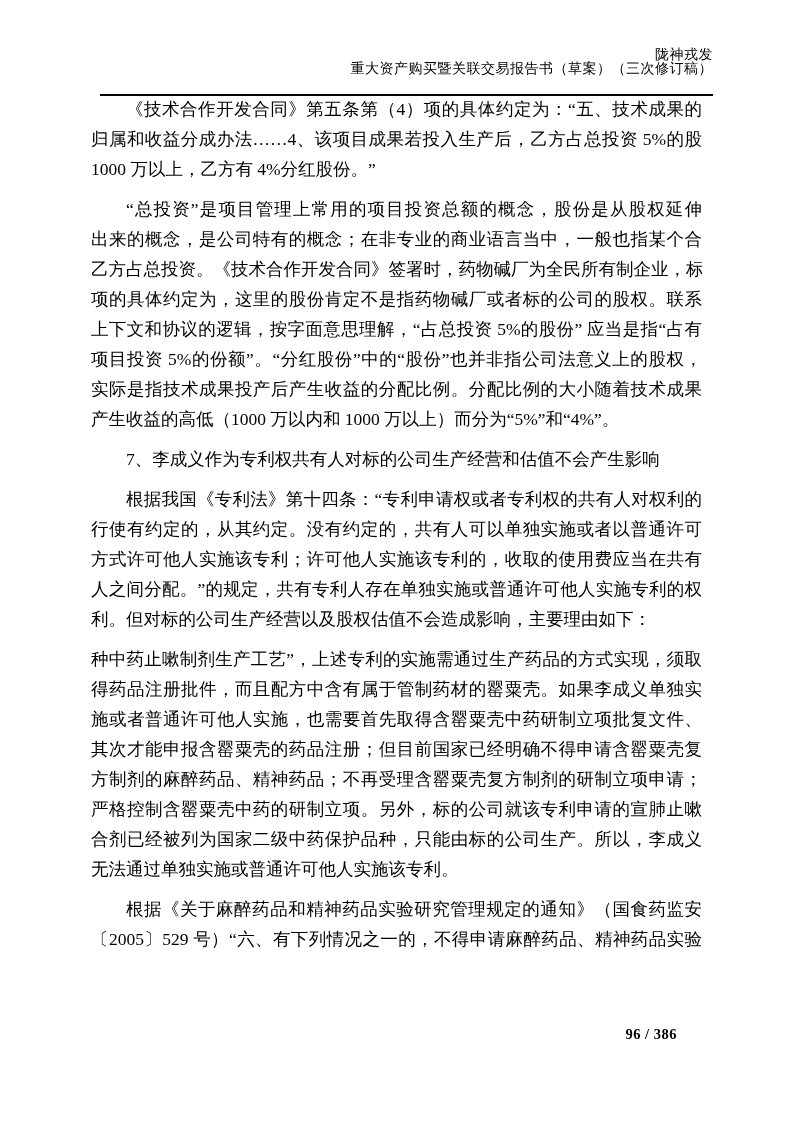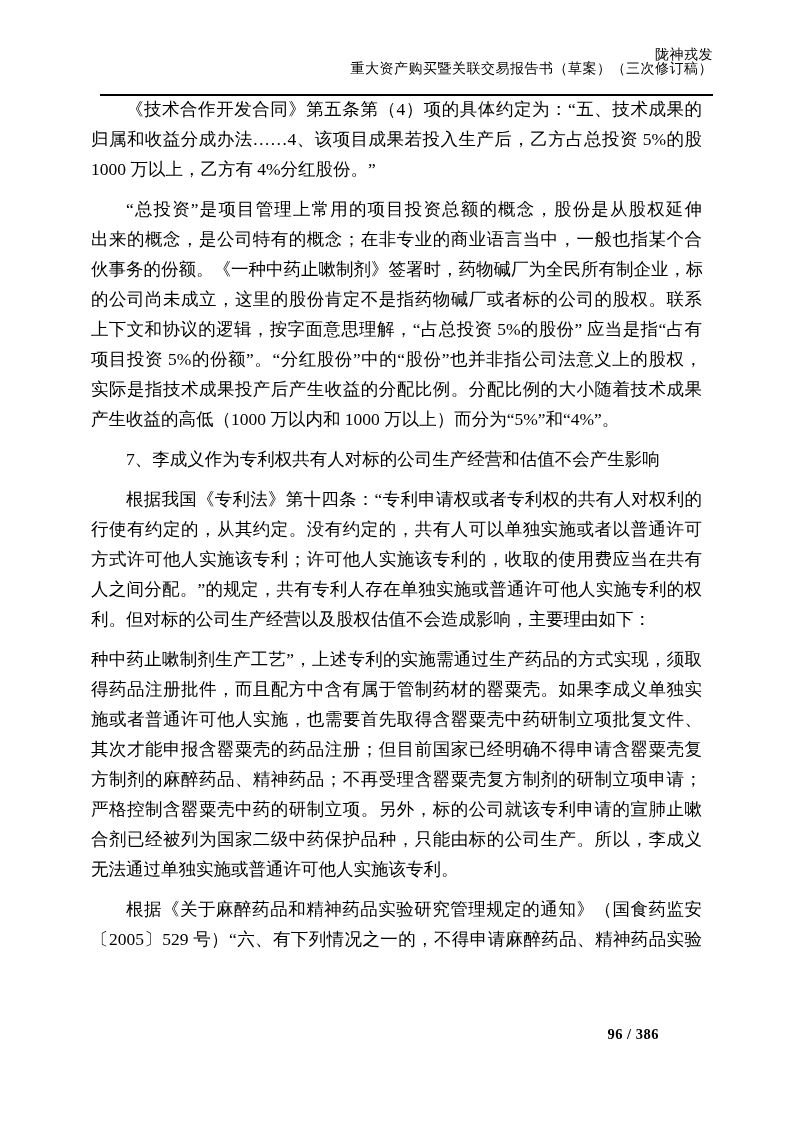--- a/index.html
+++ b/index.html
@@ -50,21 +50,21 @@
   }
   .line.first {
     text-indent: 2em;
   }
   .line.end {
     text-align-last: left;
   }
   .page-footer {
     position: absolute;
     top: 1026px;
-    right: 134px;
+    right: 116px;
     font-size: 14.5px;
     font-weight: bold;
     letter-spacing: 0.5px;
   }
 </style>
 </head>
 <body>
 
 <div class="page-header">
   <span>陇神戎发</span>
@@ -73,22 +73,22 @@
 
 <div class="body-text">
     <div class="para">
       <div class="line first">《技术合作开发合同》第五条第（4）项的具体约定为：“五、技术成果的</div>
       <div class="line">归属和收益分成办法……4、该项目成果若投入生产后，乙方占总投资 5%的股</div>
       <div class="line end">1000 万以上，乙方有 4%分红股份。”</div>
     </div>
     <div class="para">
       <div class="line first">“总投资”是项目管理上常用的项目投资总额的概念，股份是从股权延伸</div>
       <div class="line">出来的概念，是公司特有的概念；在非专业的商业语言当中，一般也指某个合</div>
-      <div class="line">伙事务的份额。《一种中药止嗽制剂》签署时，药物碱厂为全民所有制企业，标</div>
-      <div class="line">的公司尚未成立，这里的股份肯定不是指药物碱厂或者标的公司的股权。联系</div>
+      <div class="line">乙方占总投资。《技术合作开发合同》签署时，药物碱厂为全民所有制企业，标</div>
+      <div class="line">项的具体约定为，这里的股份肯定不是指药物碱厂或者标的公司的股权。联系</div>
       <div class="line">上下文和协议的逻辑，按字面意思理解，“占总投资 5%的股份” 应当是指“占有</div>
       <div class="line">项目投资 5%的份额”。“分红股份”中的“股份”也并非指公司法意义上的股权，</div>
       <div class="line">实际是指技术成果投产后产生收益的分配比例。分配比例的大小随着技术成果</div>
       <div class="line end">产生收益的高低（1000 万以内和 1000 万以上）而分为“5%”和“4%”。</div>
     </div>
     <div class="para">
       <div class="line first end">7、李成义作为专利权共有人对标的公司生产经营和估值不会产生影响</div>
     </div>
     <div class="para">
       <div class="line first">根据我国《专利法》第十四条：“专利申请权或者专利权的共有人对权利的</div>

